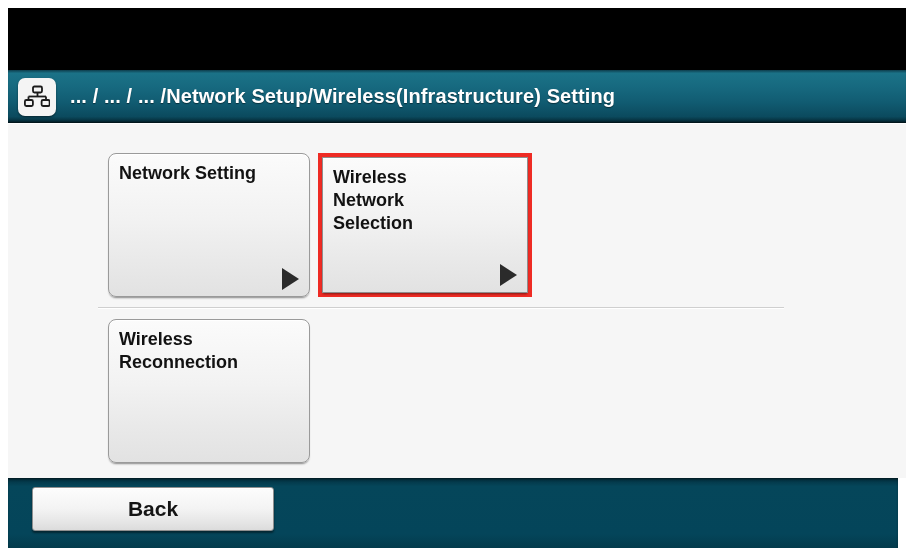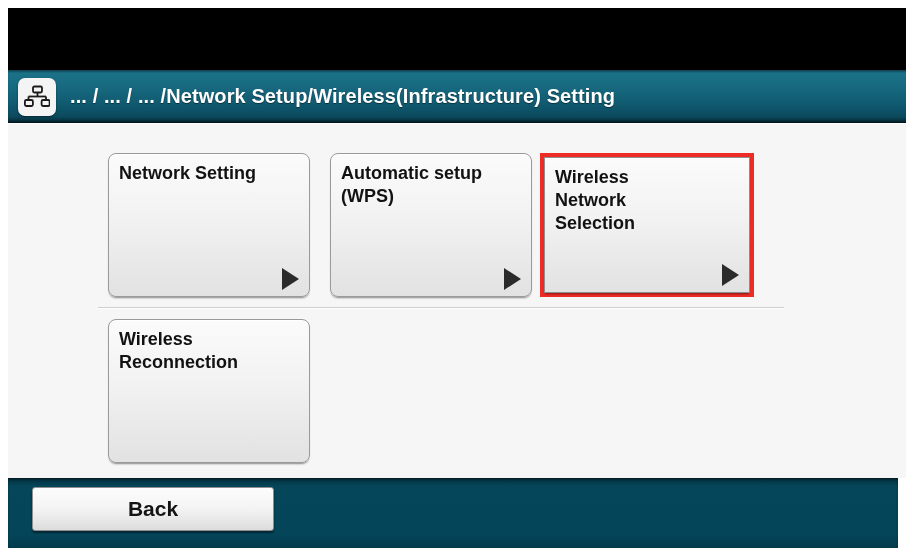--- a/index.html
+++ b/index.html
@@ -221,27 +221,20 @@
 
     <div class="grid-row row-1">
 
       <div class="tile-slot">
         <div class="tile">
           <div class="tile-label">Network Setting</div>
           <div class="tile-arrow"></div>
         </div>
       </div>
 
-      <div class="tile-slot">
-        <div class="tile">
-          <div class="tile-label">Automatic setup
-(WPS)</div>
-          <div class="tile-arrow"></div>
-        </div>
-      </div>
 
       <div class="tile-slot selected">
         <div class="tile">
           <div class="tile-label">Wireless
 Network
 Selection</div>
           <div class="tile-arrow"></div>
         </div>
       </div>
 

